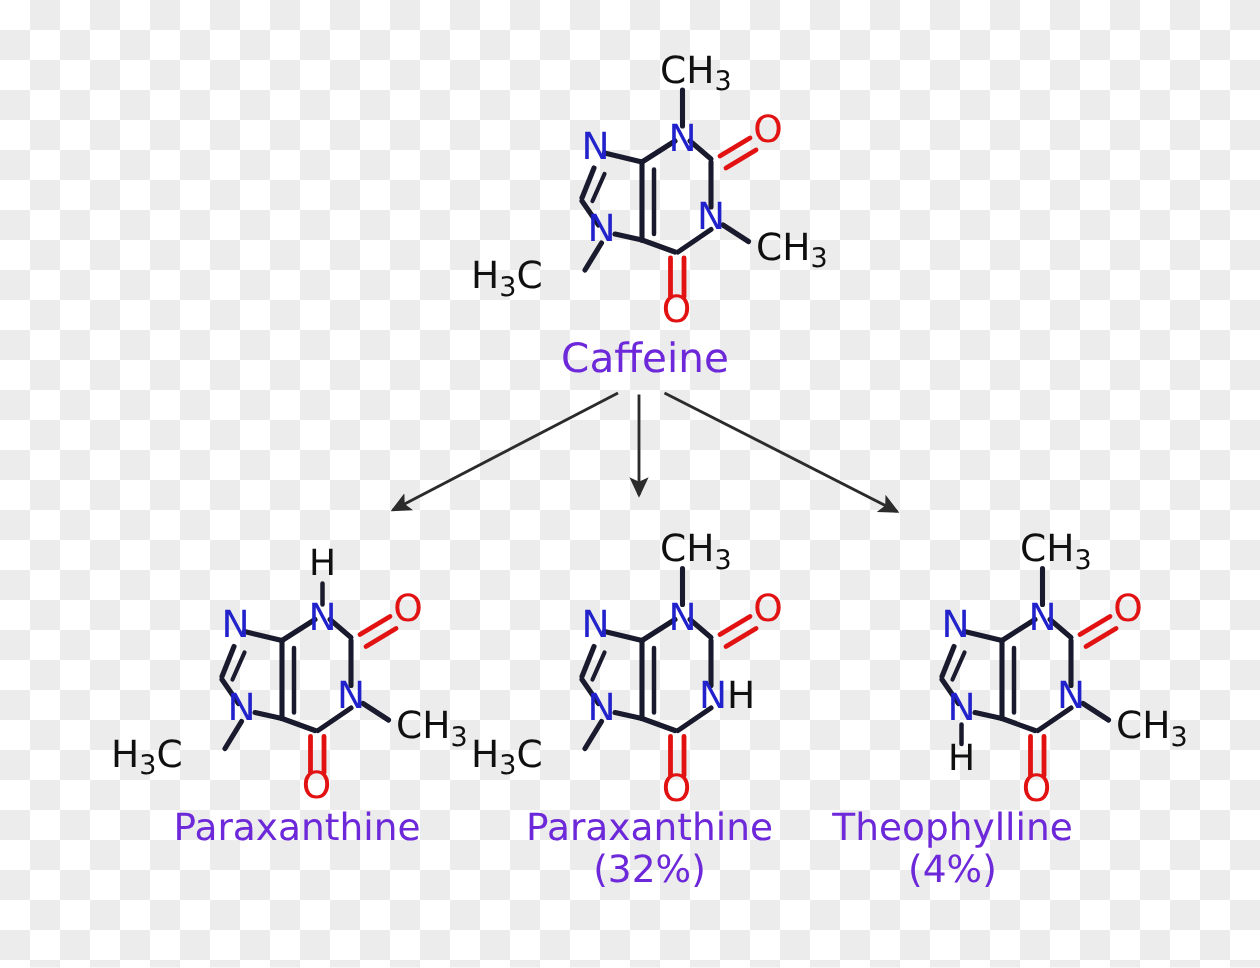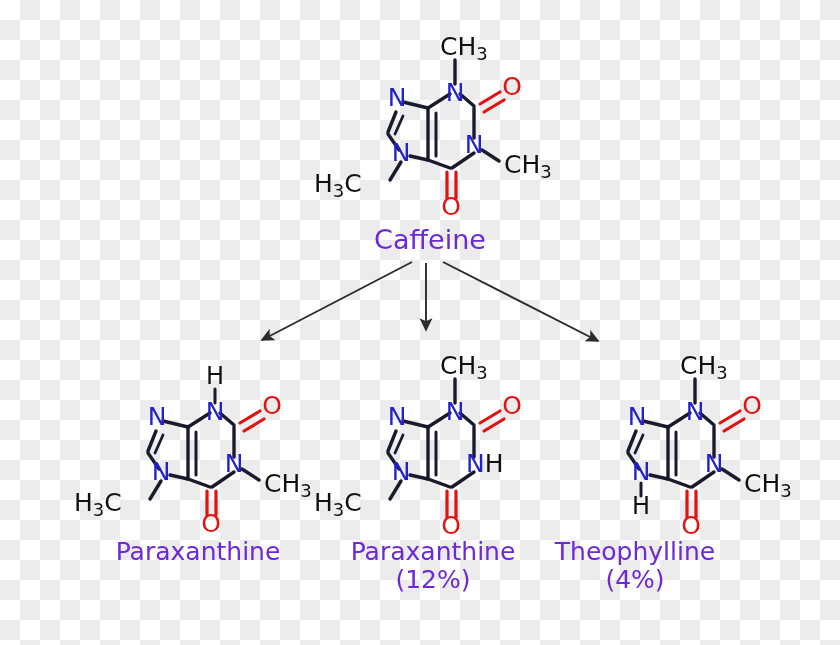--- a/index.html
+++ b/index.html
@@ -190,21 +190,21 @@
     <text x="140" y="27" fill="#101010" font-size="25" text-anchor="start">
       <tspan>CH</tspan><tspan dy="7" font-size="18">3</tspan>
     </text>
     <text x="14" y="164" fill="#101010" font-size="25" text-anchor="start">
       <tspan>H</tspan><tspan dy="7" font-size="18">3</tspan><tspan dy="-7" font-size="25">C</tspan>
     </text>
   </svg>
 
   <div class="caption" style="left:318px;top:538px;width:230px;">
     <div class="cap-name">Paraxanthine</div>
-    <div class="cap-pct">(12%)</div>
+    <div class="cap-pct">(32%)</div>
   </div>
 
   <svg class="mol" style="left:540px;top:340px;" width="260" height="195" viewBox="0 0 260 195">
     <g fill="none" stroke="#1a1a2e" stroke-width="3.4" stroke-linecap="round">
       <path d="M128,87 L128,139"></path>
       <path d="M128,87 L150,73"></path>
       <path d="M174,87 L174,117"></path>
       <path d="M174,132 L152,147"></path>
       <path d="M150,147 L128,139"></path>
       <path d="M160,73 L174,85"></path>

